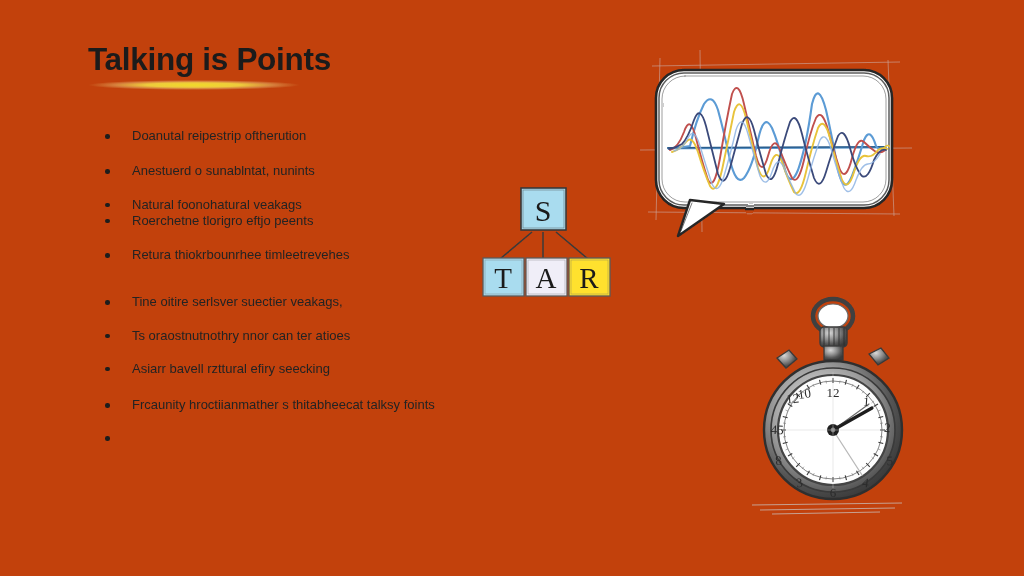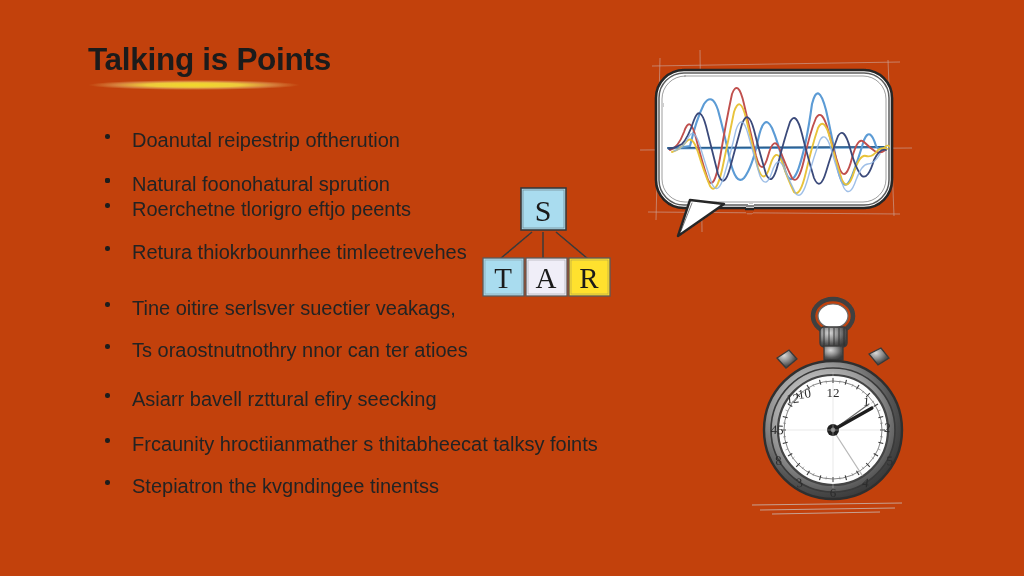--- a/index.html
+++ b/index.html
@@ -54,21 +54,21 @@
     left: 100px;
     top: 128px;
     width: 470px;
     list-style: none;
     margin: 0;
     padding: 0;
   }
   .bullets li {
     position: relative;
     padding-left: 32px;
-    font-size: 20px;
+    font-size: 13px;
     color: #232323;
     line-height: 1.25;
     white-space: nowrap;
   }
   .bullets li .dot {
     position: absolute;
     left: 5px;
     top: 6px;
     width: 4.5px;
     height: 4.5px;
@@ -93,52 +93,52 @@
     <div class="title-underline"></div>
   </div>
 
   <ul class="bullets">
     <li>
       <span class="dot"></span>
       <span>Doanutal reipestrip oftherution</span>
     </li>
     <li style="margin-top:19px">
       <span class="dot"></span>
+      <span>Anestuerd o sunablntat, nunints</span>
     </li>
     <li style="margin-top:17px">
       <span class="dot"></span>
-      <span>Natural foonohatural sprution</span>
+      <span>Natural foonohatural veakags</span>
     </li>
     <li style="">
       <span class="dot"></span>
       <span>Roerchetne tlorigro eftjo peents</span>
     </li>
     <li style="margin-top:18px">
       <span class="dot"></span>
       <span>Retura thiokrbounrhee timleetrevehes</span>
     </li>
     <li style="margin-top:31px">
       <span class="dot"></span>
       <span>Tine oitire serlsver suectier veakags,</span>
     </li>
     <li style="margin-top:17px">
       <span class="dot"></span>
       <span>Ts oraostnutnothry nnor can ter atioes</span>
     </li>
-    <li style="margin-top:24px">
+    <li style="margin-top:17px">
       <span class="dot"></span>
       <span>Asiarr bavell rzttural efiry seecking</span>
     </li>
     <li style="margin-top:20px">
       <span class="dot"></span>
       <span>Frcaunity hroctiianmather s thitabheecat talksy foints</span>
     </li>
     <li style="margin-top:17px">
       <span class="dot"></span>
-      <span>Stepiatron the kvgndingee tinentss</span>
     </li>
   </ul>
 
   <div class="art">
     <svg width="1024" height="576" viewBox="0 0 1024 576" xmlns="http://www.w3.org/2000/svg">
       <defs>
         <filter id="sketch" x="-20%" y="-20%" width="140%" height="140%">
           <feTurbulence type="fractalNoise" baseFrequency="0.035" numOctaves="2" seed="7" result="n"></feTurbulence>
           <feDisplacementMap in="SourceGraphic" in2="n" scale="1.6" xChannelSelector="R" yChannelSelector="G"></feDisplacementMap>
         </filter>

